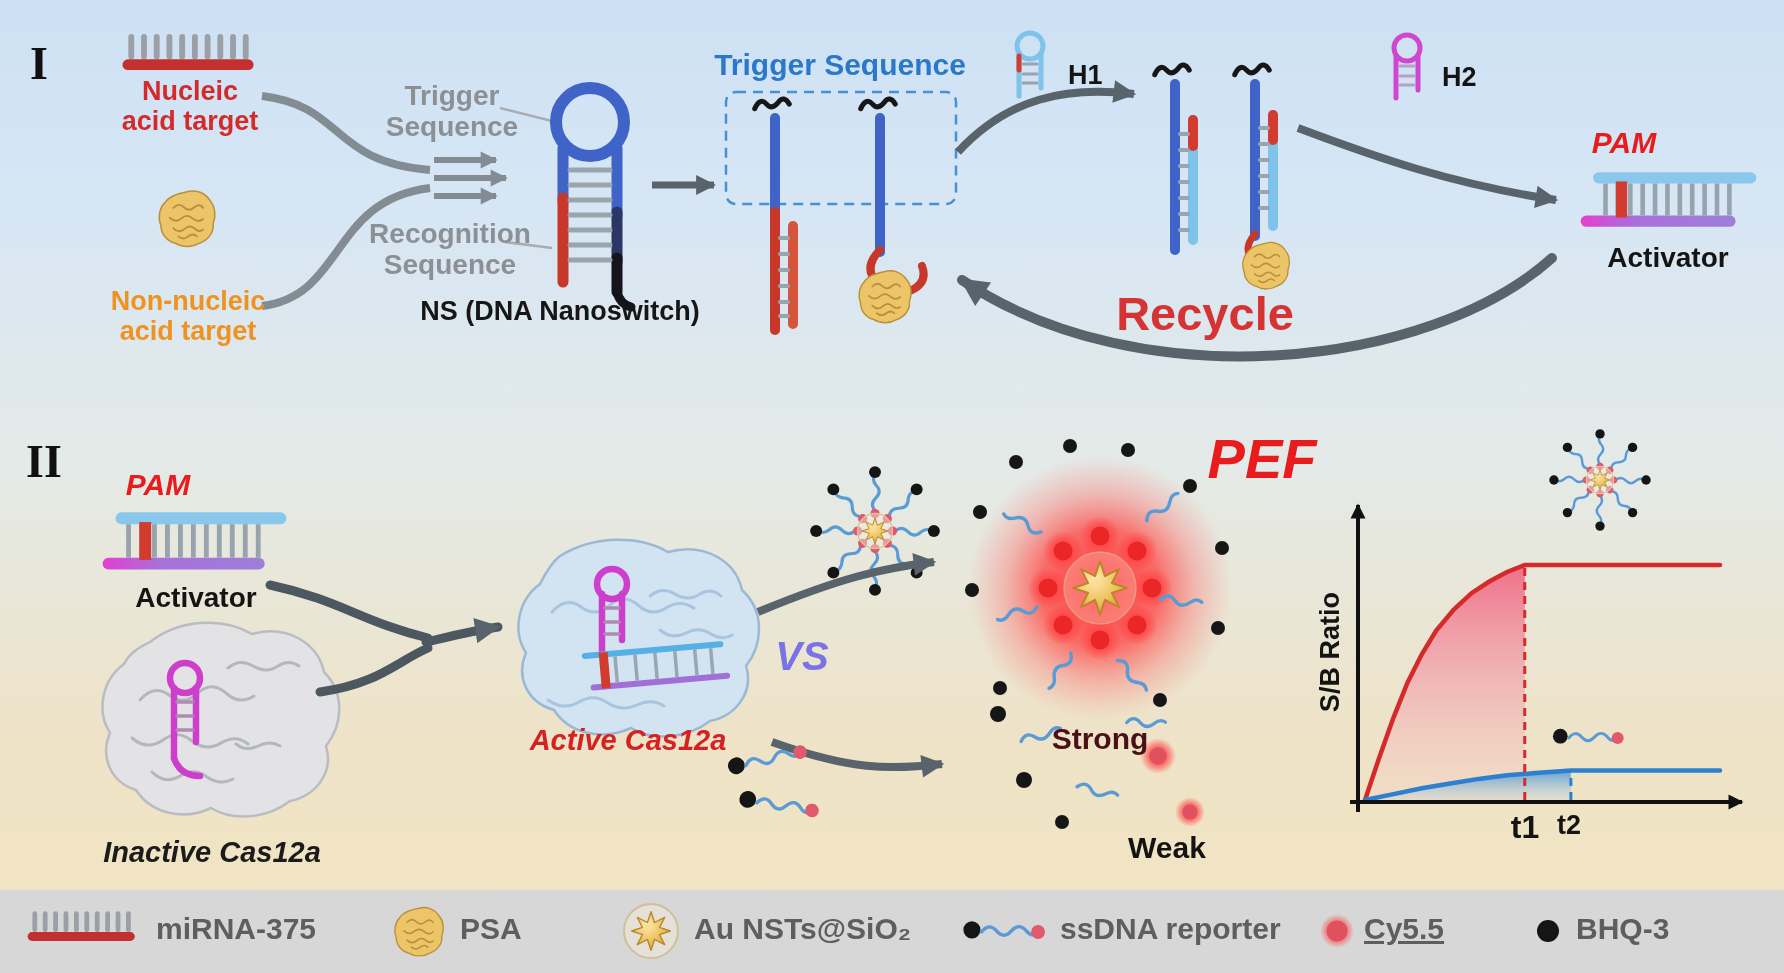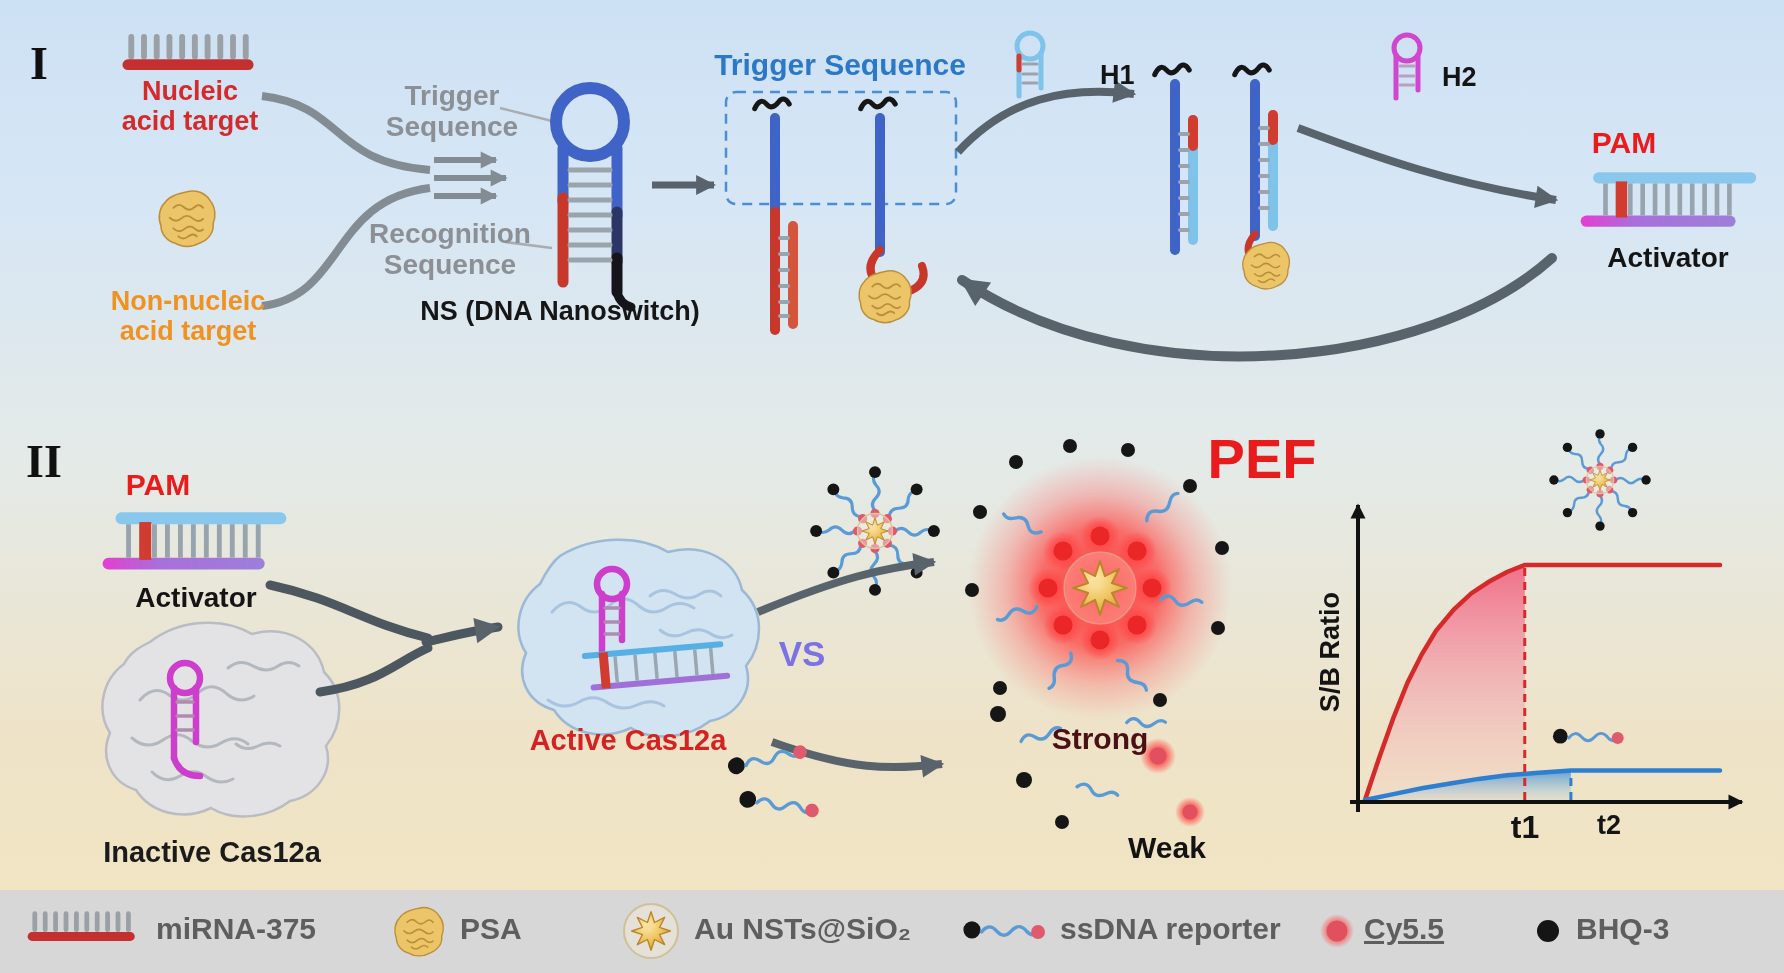--- a/index.html
+++ b/index.html
@@ -4,21 +4,21 @@
 <style>
   *{margin:0;padding:0;box-sizing:border-box}
   html,body{width:1784px;height:973px;}
   body{position:relative;font-family:"Liberation Sans",sans-serif;overflow:hidden;}
   .stage{position:absolute;inset:0;
     background:linear-gradient(180deg,#cde1f4 0%,#d6e6f5 20%,#e4eae7 48%,#eee3c8 75%,#f2e5c1 100%);}
   .legend-bar{position:absolute;left:0;right:0;top:890px;height:83px;background:#d7d7d7;}
   svg.art{position:absolute;left:0;top:0;}
   .lbl{position:absolute;font-weight:bold;white-space:pre-line;line-height:1.12;color:#141414;}
   .c{transform:translateX(-50%);text-align:center;}
-  .it{}
+  .it{font-style:italic}
   .serif{font-family:"Liberation Serif","DejaVu Serif",serif;font-size:46px;color:#101010;}
   .sb{left:1230px;top:637px;width:200px;text-align:center;transform:rotate(-90deg);font-size:27px;}
 </style>
 </head>
 <body>
 
 <div class="stage">
   <div class="legend-bar"></div>
 
   <svg class="art" width="1784" height="973" viewBox="0 0 1784 973">
@@ -426,38 +426,39 @@
   <div class="lbl c" style="left:190px;top:76px;font-size:27px;color:#d42a2a;">Nucleic
 acid target</div>
   <div class="lbl c" style="left:188px;top:286px;font-size:27px;color:#ef9222;">Non-nucleic
 acid target</div>
   <div class="lbl c" style="left:452px;top:80px;font-size:28px;color:#8c9094;">Trigger
 Sequence</div>
   <div class="lbl c" style="left:450px;top:218px;font-size:28px;color:#8c9094;">Recognition
 Sequence</div>
   <div class="lbl c" style="left:560px;top:296px;font-size:27px;color:#161616;">NS (DNA Nanoswitch)</div>
   <div class="lbl c" style="left:840px;top:48px;font-size:30px;color:#2c78c8;">Trigger Sequence</div>
-  <div class="lbl" style="left:1068px;top:60px;font-size:27px;margin-left:32px;">H1</div>
+  <div class="lbl" style="left:1068px;top:60px;font-size:27px;">H1</div>
   <div class="lbl" style="left:1442px;top:62px;font-size:27px;">H2</div>
   <div class="lbl c it" style="left:1624px;top:126px;font-size:30px;color:#e81c1c;">PAM</div>
   <div class="lbl c" style="left:1668px;top:242px;font-size:28px;">Activator</div>
+  <div class="lbl c" style="left:1205px;top:288px;font-size:47px;color:#d63434;">Recycle</div>
 
   <div class="lbl serif" style="left:26px;top:436px;">II</div>
   <div class="lbl c it" style="left:158px;top:468px;font-size:30px;color:#e81c1c;">PAM</div>
   <div class="lbl c" style="left:196px;top:582px;font-size:28px;">Activator</div>
   <div class="lbl c it" style="left:212px;top:818px;font-size:29px;color:#1b1b1b;margin-top:18px;">Inactive Cas12a</div>
   <div class="lbl c it" style="left:628px;top:724px;font-size:29px;color:#d42222;">Active Cas12a</div>
-  <div class="lbl c it" style="left:802px;top:634px;font-size:35px;color:#7b72e6;">VS</div>
+  <div class="lbl c it" style="left:802px;top:634px;font-size:40px;color:#7b72e6;">VS</div>
   <div class="lbl c it" style="left:1262px;top:428px;font-size:56px;color:#e81c1c;">PEF</div>
   <div class="lbl c" style="left:1100px;top:722px;font-size:30px;color:#4a1016;">Strong</div>
   <div class="lbl c" style="left:1167px;top:831px;font-size:30px;color:#131313;">Weak</div>
 
   <div class="lbl sb">S/B Ratio</div>
   <div class="lbl" id="tick-0" style="top: 810px; left: 1510.75px; font-size: 32px;">t1</div>
-  <div class="lbl" id="tick-1" style="top: 810px; left: 1556.9px; font-size: 27px; margin-left: 40px;">t2</div>
+  <div class="lbl" id="tick-1" style="top: 810px; left: 1556.9px; font-size: 27px;">t2</div>
 
   <div class="lbl" style="left:156px;top:912px;font-size:30px;color:#5e5e5e;">miRNA-375</div>
   <div class="lbl" style="left:460px;top:912px;font-size:30px;color:#5e5e5e;">PSA</div>
   <div class="lbl" style="left:694px;top:912px;font-size:30px;color:#5e5e5e;">Au NSTs@SiO₂</div>
   <div class="lbl" style="left:1060px;top:912px;font-size:30px;color:#5e5e5e;">ssDNA reporter</div>
   <div class="lbl" style="left:1364px;top:912px;font-size:30px;color:#5e5e5e;text-decoration:underline;">Cy5.5</div>
   <div class="lbl" style="left:1576px;top:912px;font-size:30px;color:#5e5e5e;">BHQ-3</div>
 </div>
 
 </body></html>

